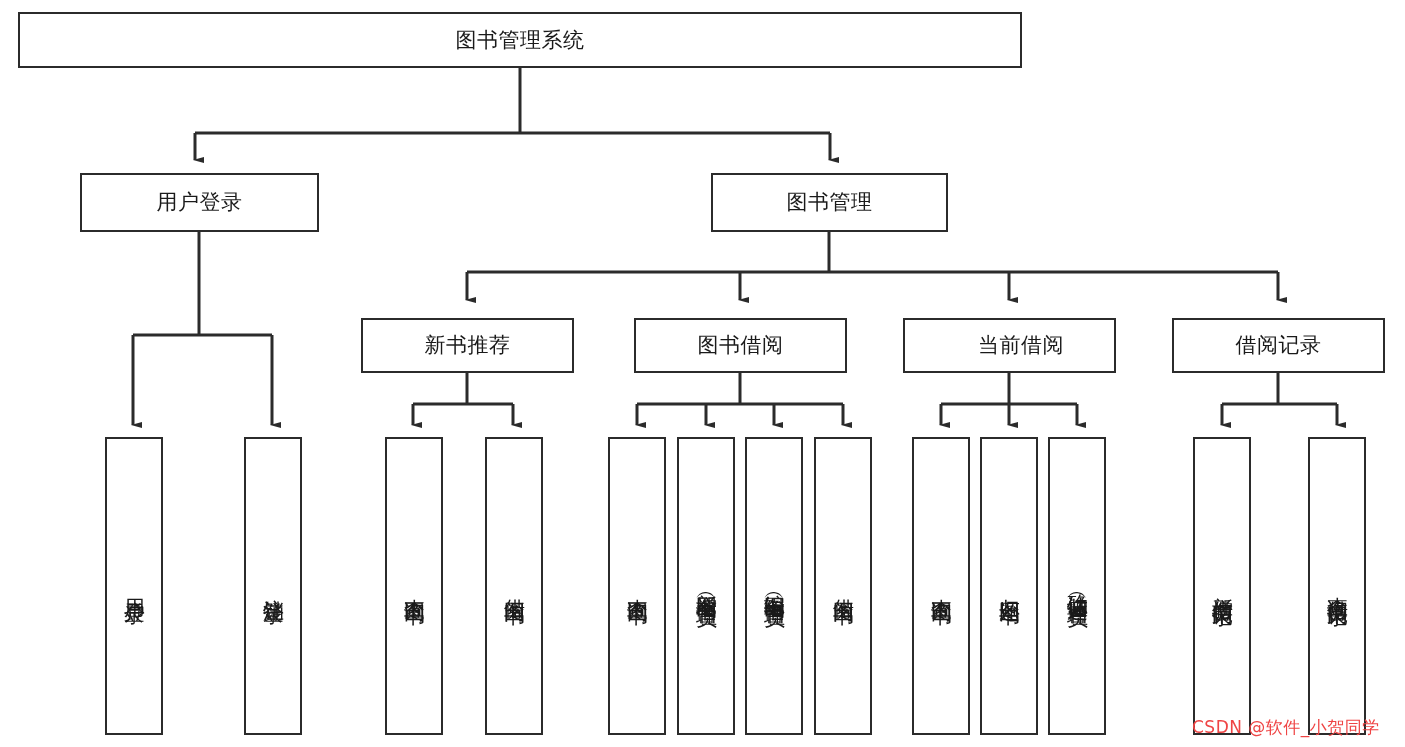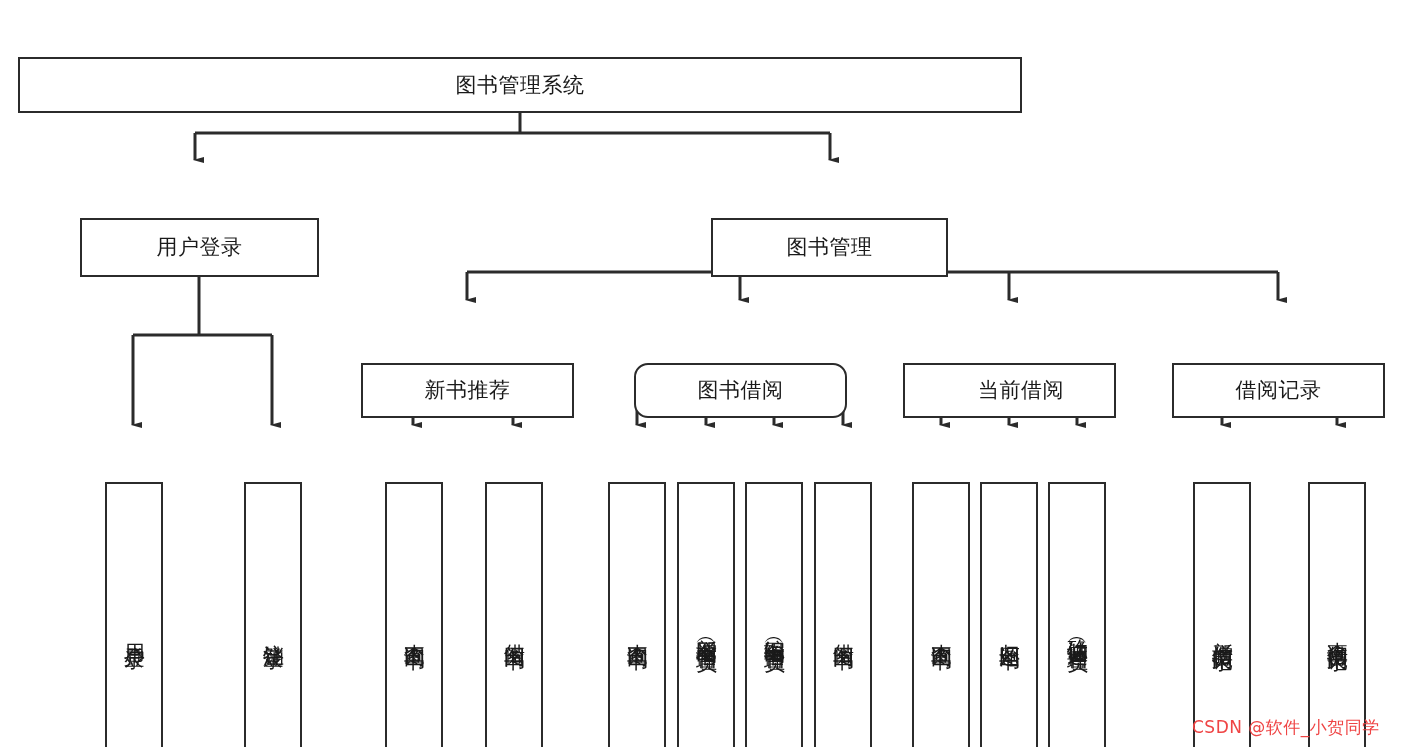--- a/index.html
+++ b/index.html
@@ -28,21 +28,20 @@
   }
   .node-box {
     position: absolute;
     box-sizing: border-box;
     background: #ffffff;
     border: 2px solid #2b2b2b;
     display: flex;
     align-items: center;
     justify-content: center;
     overflow: hidden;
-    margin-top: 45px;
   }
   .node-label {
     color: #1a1a1a;
     font-size: 21px;
     line-height: 1.18;
     text-align: center;
     white-space: nowrap;
     letter-spacing: 0.5px;
   }
   .node-label.vertical {
@@ -136,21 +135,21 @@
   <div class="node-box" style="left:80px; top:173px; width:239px; height:59px;">
     <span class="node-label">用户登录</span>
   </div>
   <div class="node-box" style="left:361px; top:318px; width:213px; height:55px;">
     <span class="node-label">新书推荐</span>
   </div>
 
   <div class="node-box" style="left:711px; top:173px; width:237px; height:59px;">
     <span class="node-label">图书管理</span>
   </div>
-  <div class="node-box" style="left:634px; top:318px; width:213px; height:55px;border-radius:14px;">
+  <div class="node-box" style="left:634px; top:318px; width:213px; height:55px;">
     <span class="node-label">图书借阅</span>
   </div>
   <div class="node-box" style="left:903px; top:318px; width:213px; height:55px;padding-left:23px;">
     <span class="node-label">当前借阅</span>
   </div>
   <div class="node-box" style="left:1172px; top:318px; width:213px; height:55px;">
     <span class="node-label">借阅记录</span>
   </div>
 
   <div class="node-box" style="left:105px; top:437px; width:58px; height:298px;">

